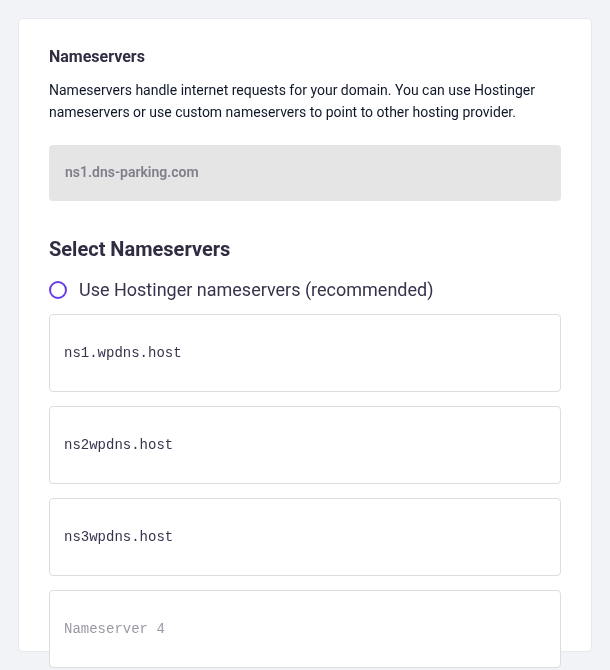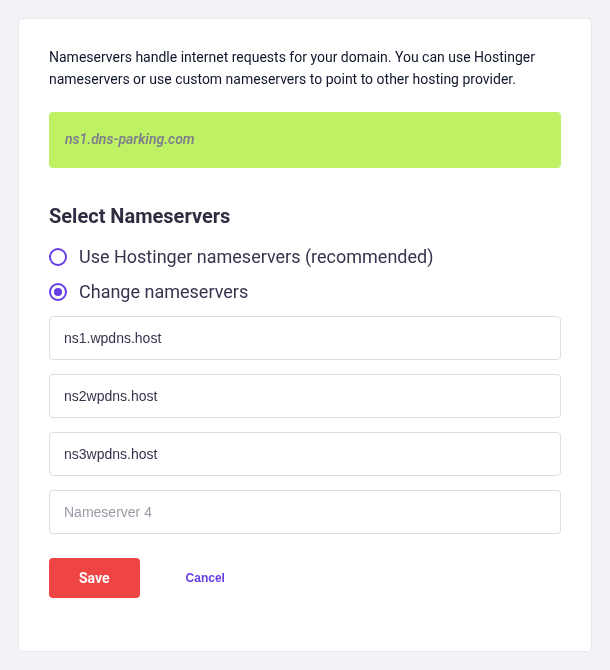--- a/index.html
+++ b/index.html
@@ -28,25 +28,24 @@
       color: #2f2d42;
       margin-bottom: 14px;
     }
     .section-desc {
       font-size: 14px;
       line-height: 1.55;
       color: #0f172a;
       margin-bottom: 22px;
     }
     .ns-current {
-      background: #bef264;
+      background: #e5e5e5;
       border-radius: 4px;
       padding: 14px 16px;
       margin-bottom: 36px;
-      font-style: italic;
     }
     .ns-line {
       font-size: 14px;
       color: #7f7e8c;
       font-weight: 600;
       padding: 2px 0;
       line-height: 1.7;
     }
     .subsection-title {
       font-size: 20px;
@@ -84,26 +83,26 @@
       background: #673de6;
     }
     .radio-label {
       font-size: 18px;
       color: #36344d;
     }
     .text-input {
       width: 100%;
       border: 1px solid #dcdde3;
       border-radius: 4px;
-      padding: 13px 14px;
+      padding: 30px 14px;
       font-size: 14px;
       color: #36344d;
       margin-bottom: 14px;
       outline: none;
-      font-family: Liberation Sans, sans-serif;
+      font-family: Liberation Mono, monospace;
     }
     .text-input::placeholder {
       color: #9a99a6;
     }
     .actions {
       display: flex;
       align-items: center;
       gap: 46px;
       margin-top: 10px;
     }
@@ -126,37 +125,34 @@
       font-weight: 700;
       cursor: pointer;
       font-family: Liberation Sans, sans-serif;
     }
   </style>
 </head>
 <body>
 
 <div class="card">
 
+  <h2 class="section-title">Nameservers</h2>
   <p class="section-desc">Nameservers handle internet requests for your domain. You can use Hostinger nameservers or use custom nameservers to point to other hosting provider.</p>
 
   <div class="ns-current">
     <div class="ns-line">ns1.dns-parking.com</div>
   </div>
 
   <h3 class="subsection-title">Select Nameservers</h3>
 
   <div class="radio-row">
     <span class="radio"></span>
     <span class="radio-label">Use Hostinger nameservers (recommended)</span>
   </div>
 
-  <div class="radio-row">
-    <span class="radio selected"></span>
-    <span class="radio-label">Change nameservers</span>
-  </div>
 
   <input type="text" class="text-input" value="ns1.wpdns.host" style="">
   <input type="text" class="text-input" value="ns2wpdns.host" style="">
   <input type="text" class="text-input" value="ns3wpdns.host" style="">
   <input type="text" class="text-input" placeholder="Nameserver 4" style="">
 
   <div class="actions">
     <button class="btn-primary">Save</button>
     <button class="btn-link">Cancel</button>
   </div>

